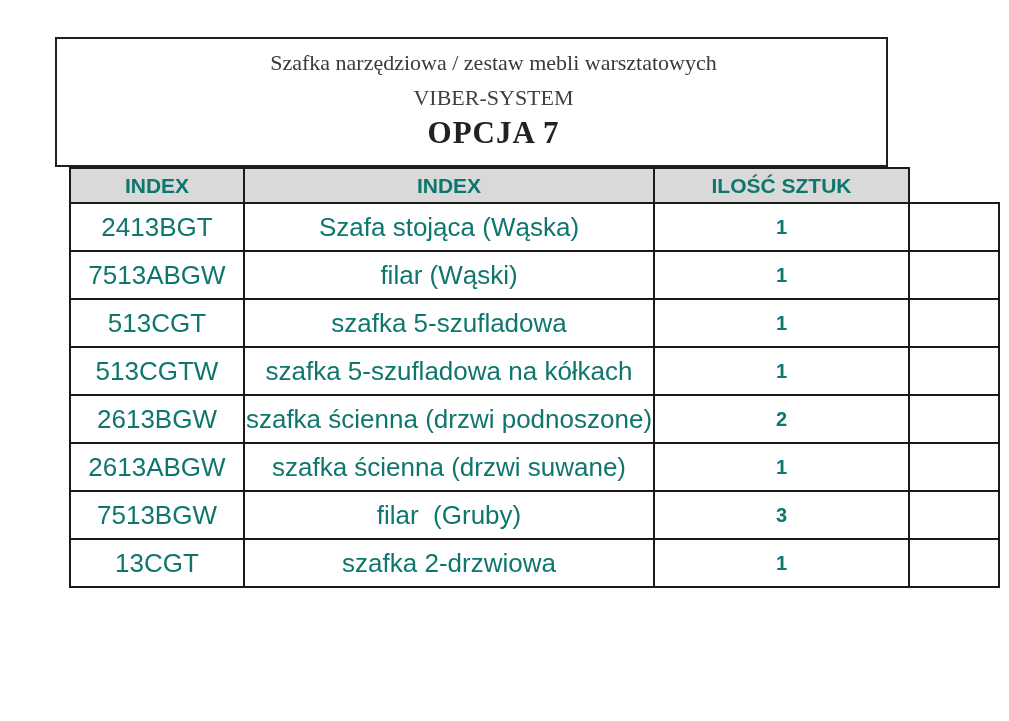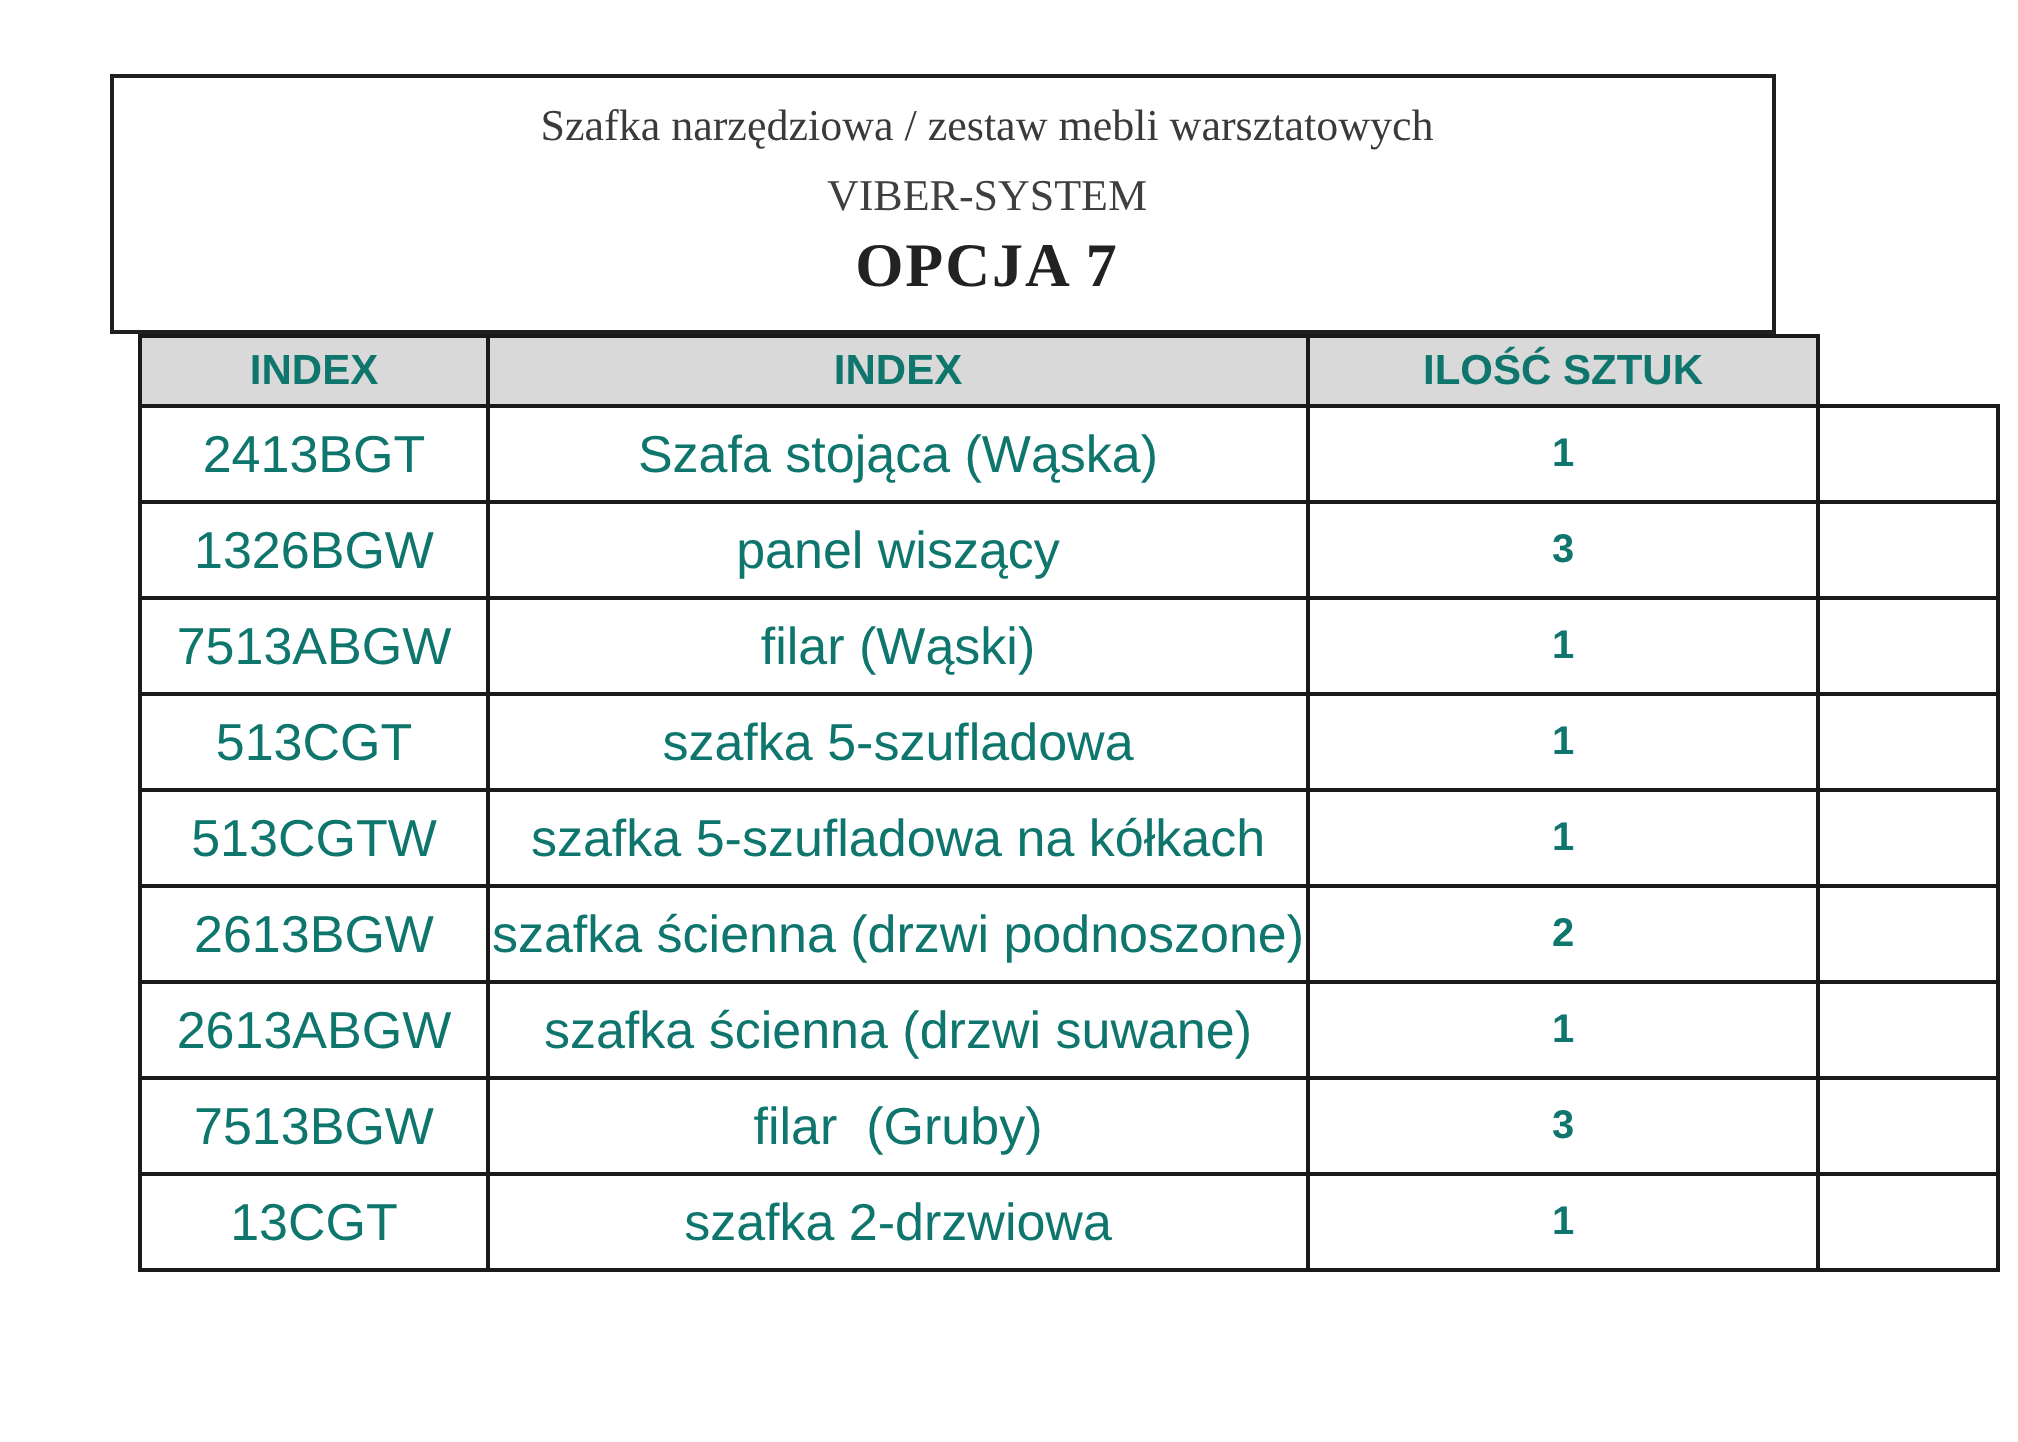--- a/index.html
+++ b/index.html
@@ -109,26 +109,20 @@
       <th class="c3">ILOŚĆ SZTUK</th>
       <th class="c4 ghost"></th>
     </tr>
     <tr>
       <td class="c1">2413BGT</td>
       <td class="c2">Szafa stojąca (Wąska)</td>
       <td class="c3 qty">1</td>
       <td class="c4"></td>
     </tr>
     <tr>
-      <td class="c1">1326BGW</td>
-      <td class="c2">panel wiszący</td>
-      <td class="c3 qty">3</td>
-      <td class="c4"></td>
-    </tr>
-    <tr>
       <td class="c1">7513ABGW</td>
       <td class="c2">filar (Wąski)</td>
       <td class="c3 qty">1</td>
       <td class="c4"></td>
     </tr>
     <tr>
       <td class="c1">513CGT</td>
       <td class="c2">szafka 5-szufladowa</td>
       <td class="c3 qty">1</td>
       <td class="c4"></td>

